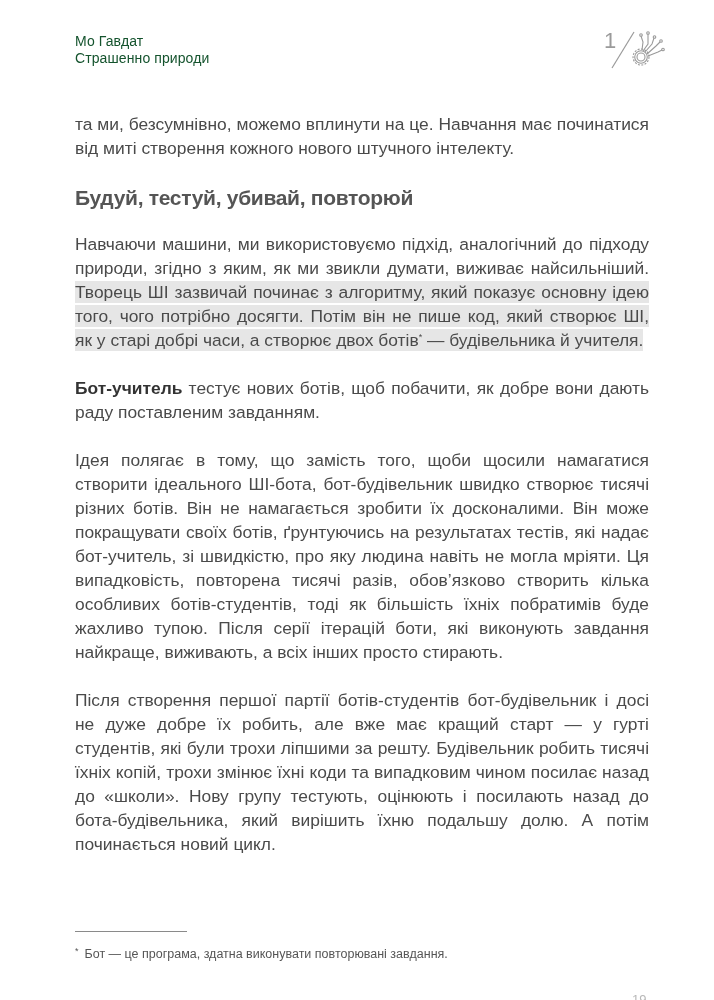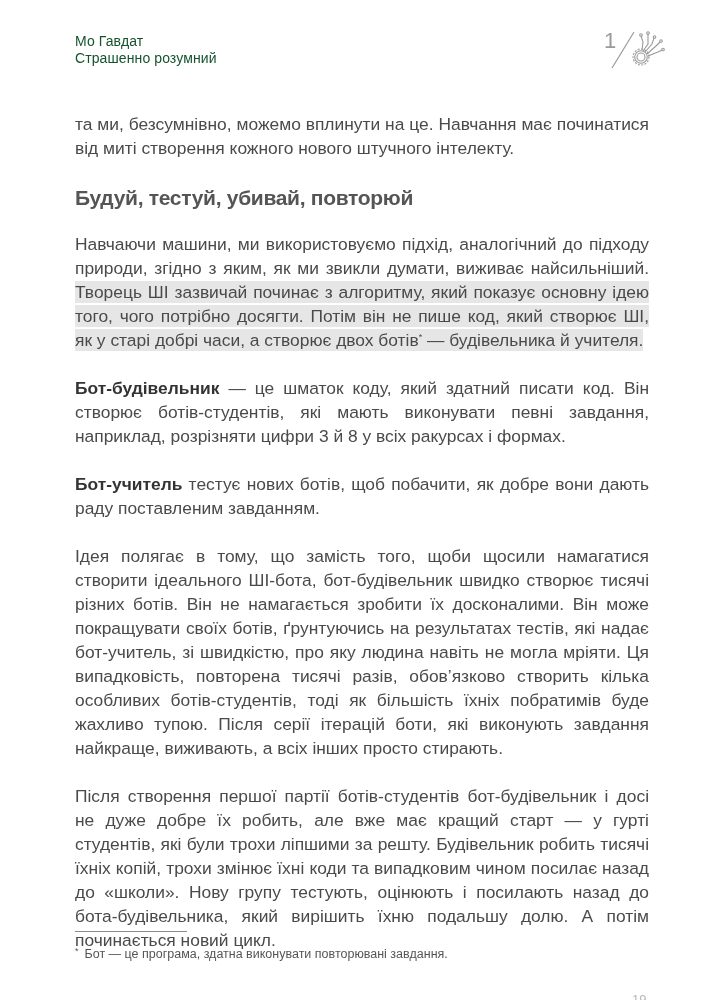--- a/index.html
+++ b/index.html
@@ -97,21 +97,21 @@
       color: #b8b8b8;
       margin-top: 8px;
     }
   </style>
 </head>
 <body>
 
 <header>
   <div class="running-head">
     <div>Мо Гавдат</div>
-    <div>Страшенно розумний</div>
+    <div>Страшенно природи</div>
   </div>
   <svg class="logo" viewBox="0 0 72 48" fill="none" stroke="#9a9a9a" stroke-width="1.1">
     <text x="6" y="24" font-size="22" fill="#9a9a9a" stroke="none" font-family="Liberation Sans, sans-serif">1</text>
     <line x1="14" y1="44" x2="36" y2="8" stroke-width="1.2"></line>
     <g>
       <circle cx="43" cy="33" r="4"></circle>
       <circle cx="43" cy="33" r="8" stroke-dasharray="2 1.4"></circle>
       <circle cx="43" cy="33" r="6.3"></circle>
     </g>
     <g>
@@ -129,21 +129,20 @@
   </svg>
 </header>
 
 <main class="content">
   <p>та ми, безсумнівно, можемо вплинути на це. Навчання має починатися від миті створення кожного нового штучного інтелекту.</p>
 
   <h2>Будуй, тестуй, убивай, повторюй</h2>
 
   <p><span>Навчаючи машини, ми використовуємо підхід, аналогічний до підходу природи, згідно з яким, як ми звикли думати, виживає найсильніший.</span><span class="hl"><span> Творець ШІ зазвичай починає з алгоритму, який показує основну ідею того, чого потрібно досягти. Потім він не пише код, який створює ШІ, як у старі добрі часи, а створює двох ботів</span><sup class="fn-mark">*</sup><span> — будівельника й учителя.</span></span></p>
 
-  <p><b>Бот-будівельник</b><span> — це шматок коду, який здатний писати код. Він створює ботів-студентів, які мають виконувати певні завдання, наприклад, розрізняти цифри 3 й 8 у всіх ракурсах і формах.</span></p>
 
   <p><b>Бот-учитель</b><span> тестує нових ботів, щоб побачити, як добре вони дають раду поставленим завданням.</span></p>
 
   <p>Ідея полягає в тому, що замість того, щоби щосили намагатися створити ідеального ШІ-бота, бот-будівельник швидко створює тисячі різних ботів. Він не намагається зробити їх досконалими. Він може покращувати своїх ботів, ґрунтуючись на результатах тестів, які надає бот-учитель, зі швидкістю, про яку людина навіть не могла мріяти. Ця випадковість, повторена тисячі разів, обов’язково створить кілька особливих ботів-студентів, тоді як більшість їхніх побратимів буде жахливо тупою. Після серії ітерацій боти, які виконують завдання найкраще, виживають, а всіх інших просто стирають.</p>
 
   <p>Після створення першої партії ботів-студентів бот-будівельник і досі не дуже добре їх робить, але вже має кращий старт — у гурті студентів, які були трохи ліпшими за решту. Будівельник робить тисячі їхніх копій, трохи змінює їхні коди та випадковим чином посилає назад до «школи». Нову групу тестують, оцінюють і посилають назад до бота-будівельника, який вирішить їхню подальшу долю. А потім починається новий цикл.</p>
 </main>
 
 <div class="fn-rule"></div>
 <div class="footnote">

